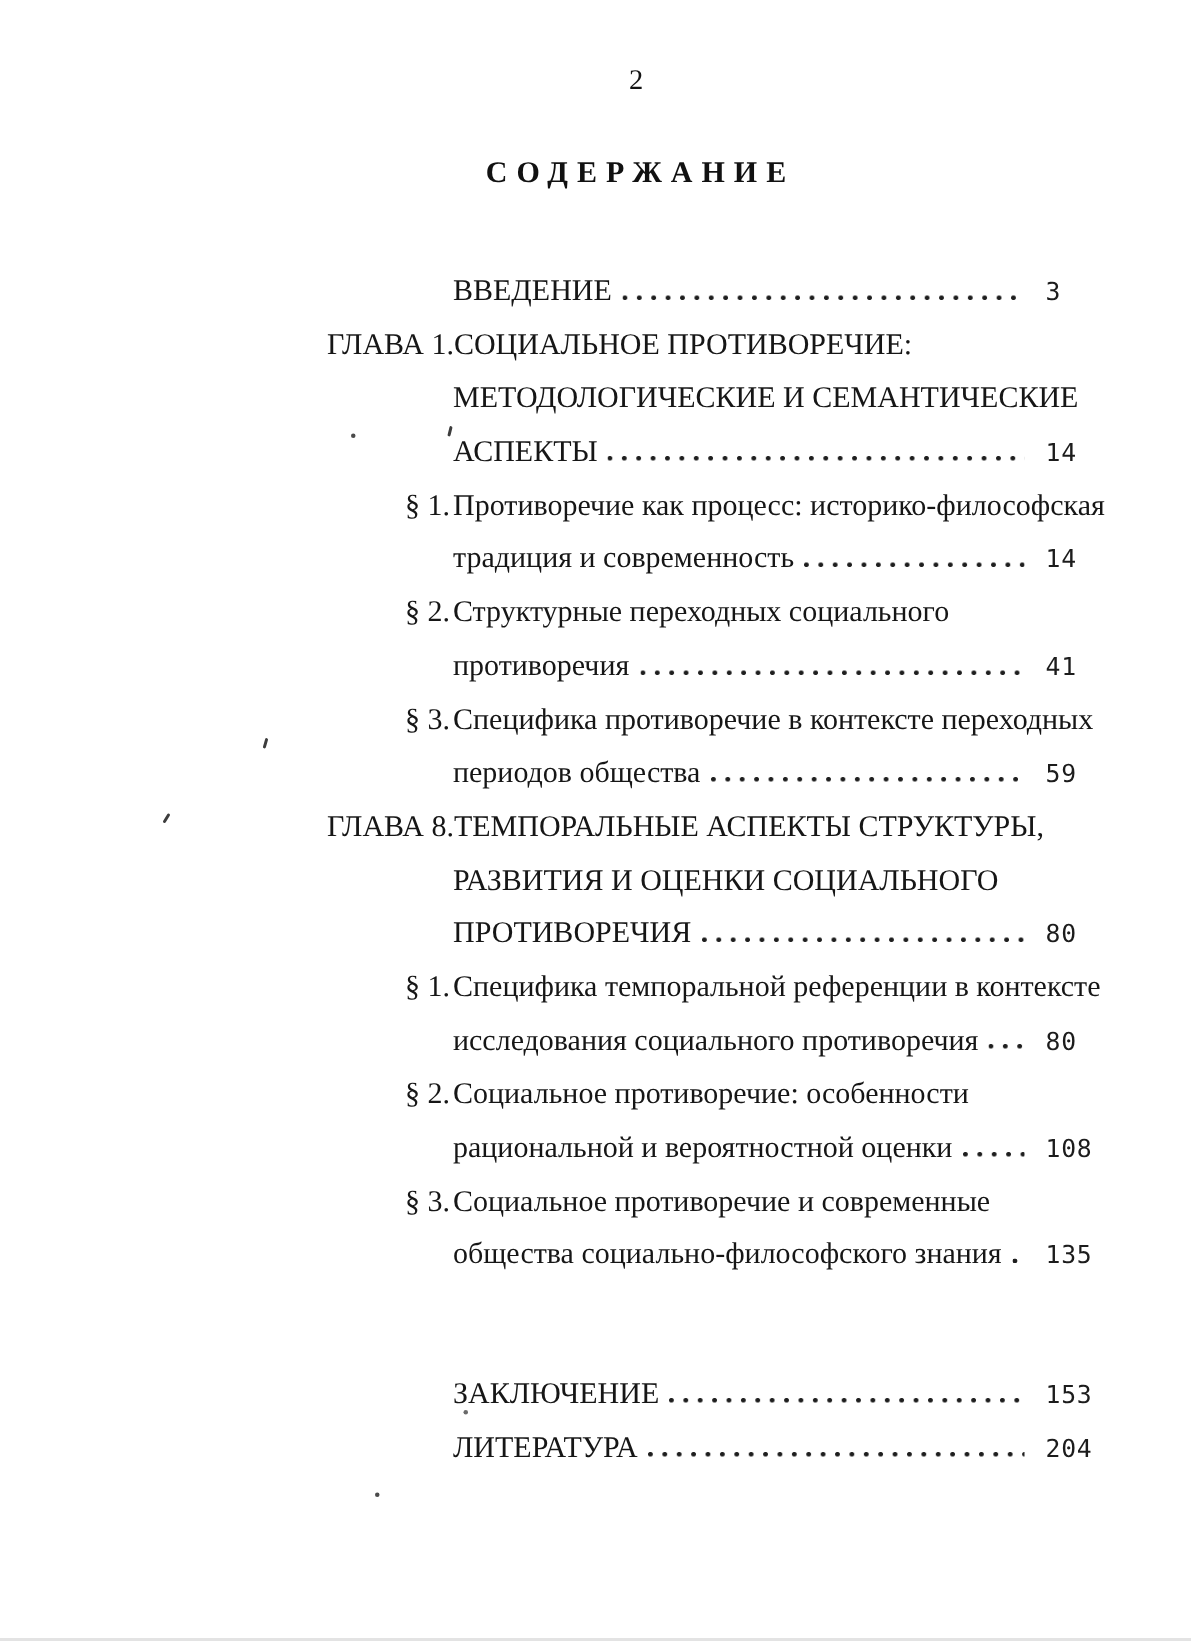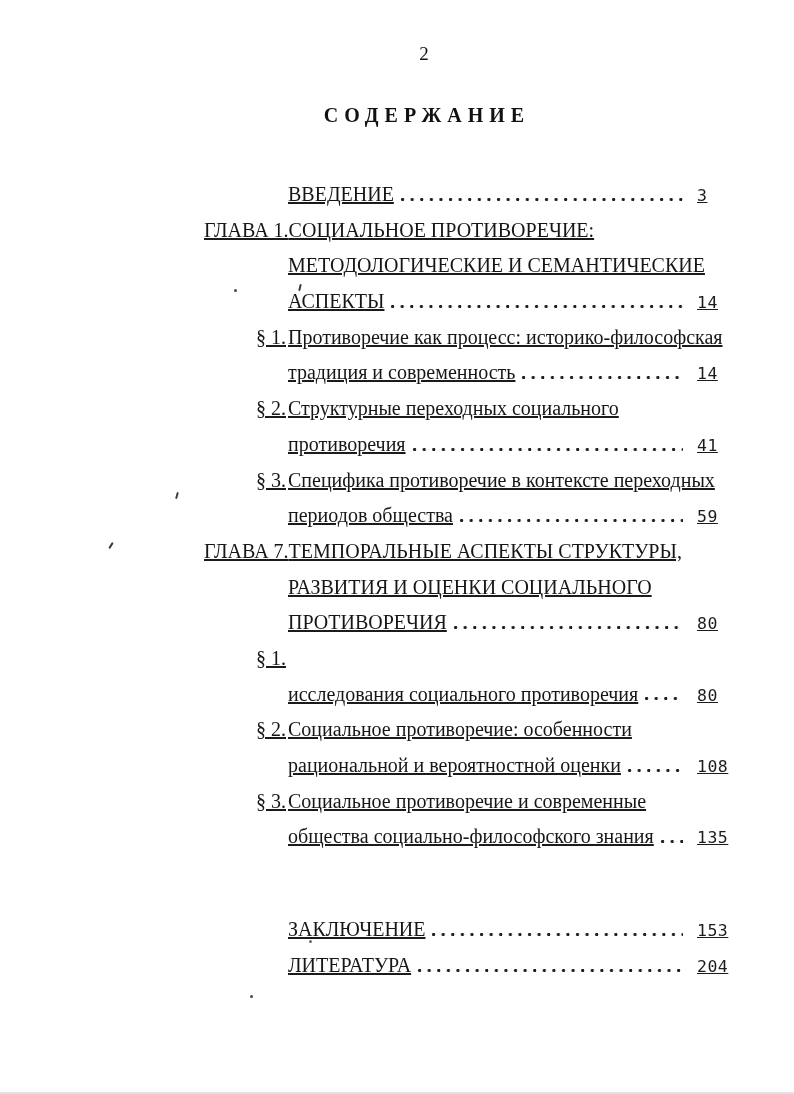--- a/index.html
+++ b/index.html
@@ -27,21 +27,21 @@
     text-align:center;
     transform:translateX(30px);
     font-size:20px;line-height:22px;
     font-weight:bold;
     letter-spacing:6px;
     color:#111111;
   }
   
   .toc{
     position:absolute;
-    top:177px;left:204px;right:57px;text-decoration:underline;
+    top:177px;left:218px;right:57px;
   }
   .toc-row{
     display:flex;
     align-items:baseline;
     height:35.7px;
     line-height:35.7px;
     font-size:20px;
     white-space:nowrap;
     color:#161616;
   }
@@ -146,37 +146,38 @@
       <span class="toc-text">Специфика противоречие в контексте переходных</span>
 
     </div>
       <div class="toc-row row-cont">
 
       <span class="toc-text">периодов общества</span>
       <span class="toc-leader"></span>
       <span class="toc-page">59</span>
     </div>
       <div class="toc-row row-chapter">
-      <span class="toc-label">ГЛАВА 7.</span>
+      <span class="toc-label">ГЛАВА 8.</span>
       <span class="toc-text">ТЕМПОРАЛЬНЫЕ АСПЕКТЫ СТРУКТУРЫ,</span>
 
     </div>
       <div class="toc-row row-cont">
 
       <span class="toc-text">РАЗВИТИЯ И ОЦЕНКИ СОЦИАЛЬНОГО</span>
 
     </div>
       <div class="toc-row row-cont">
 
       <span class="toc-text">ПРОТИВОРЕЧИЯ</span>
       <span class="toc-leader"></span>
       <span class="toc-page">80</span>
     </div>
       <div class="toc-row row-section">
       <span class="toc-label">§ 1.</span>
+      <span class="toc-text">Специфика темпоральной референции в контексте</span>
 
     </div>
       <div class="toc-row row-cont">
 
       <span class="toc-text">исследования социального противоречия</span>
       <span class="toc-leader"></span>
       <span class="toc-page">80</span>
     </div>
       <div class="toc-row row-section">
       <span class="toc-label">§ 2.</span>

